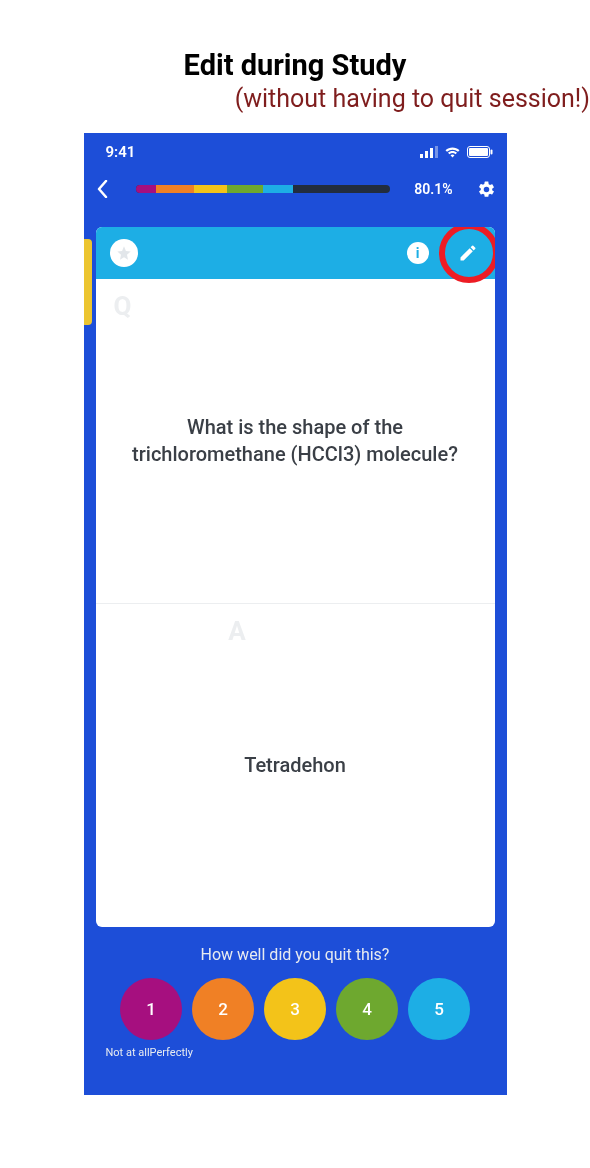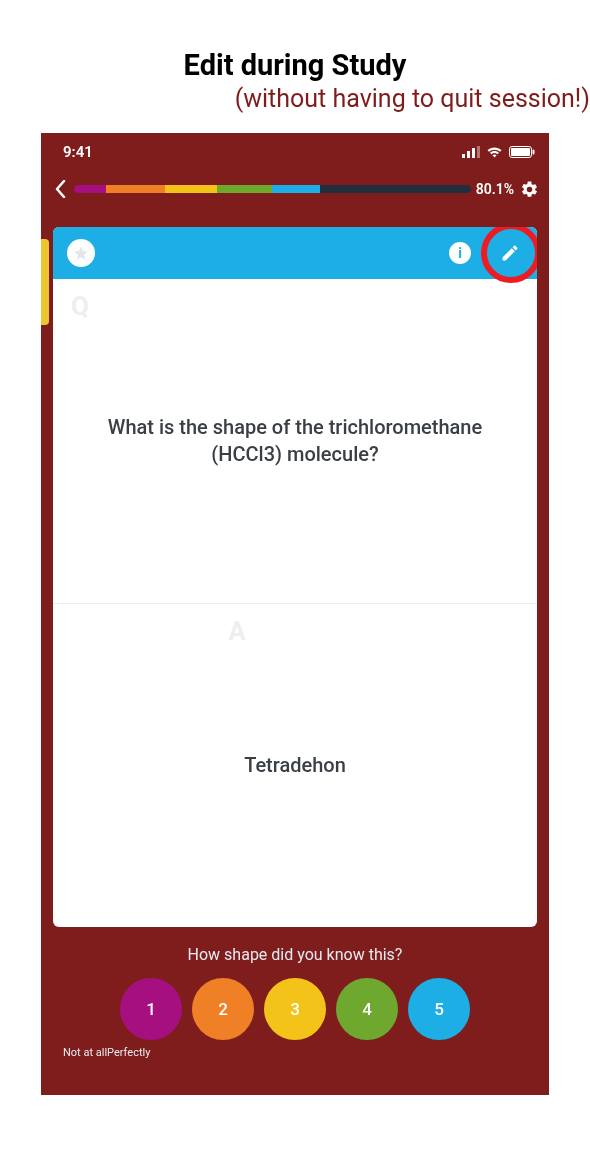--- a/index.html
+++ b/index.html
@@ -19,24 +19,24 @@
   }
   .page-subtitle {
     text-align: right;
     font-size: 25px;
     font-weight: 400;
     color: #7f1d1d;
     margin-top: 2px;
     margin-bottom: 20px;
   }
   .phone {
-    width: 508px;
+    width: 423px;
     height: 962px;
     margin: 8px auto;
-    background: #7f1d1d;
+    background: #1d4ed8;
     position: relative;
     overflow: hidden;
   }
   
   .status-bar {
     height: 38px;
     display: flex;
     justify-content: space-between;
     align-items: center;
     padding: 0 14px 0 22px;
@@ -45,21 +45,21 @@
     font-weight: 600;
   }
   .status-icons { display: flex; align-items: center; gap: 6px; }
   .status-icons svg { display: block; }
   
   .topbar {
     display: flex;
     align-items: center;
     height: 36px;
     padding: 0 10px;
-    gap: 5px;
+    gap: 24px;
   }
   .back-btn {
     width: 18px; height: 24px;
     display: flex; align-items: center; justify-content: center;
   }
   .progress-track {
     flex: 1;
     height: 8px;
     background: #222d3e;
     border-radius: 4px;
@@ -281,21 +281,21 @@
         </div>
         <div class="a-section">
           <div class="qa-label">A</div>
           <div class="answer-text">Tetradehon</div>
         </div>
       </div>
     </div>
   </div>
 
   <div class="rating-area">
-    <div class="rating-prompt">How shape did you know this?</div>
+    <div class="rating-prompt">How well did you quit this?</div>
     <div class="rating-buttons" id="rating-buttons">
         <div class="rating-btn" style="background: rgb(166, 15, 127);">1</div>
         <div class="rating-btn" style="background: rgb(240, 128, 37);">2</div>
         <div class="rating-btn" style="background: rgb(243, 195, 25);">3</div>
         <div class="rating-btn" style="background: rgb(110, 168, 47);">4</div>
         <div class="rating-btn" style="background: rgb(29, 174, 229);">5</div>
       </div>
     <div class="rating-labels">
       <span>Not at all</span>
       <span>Perfectly</span>

